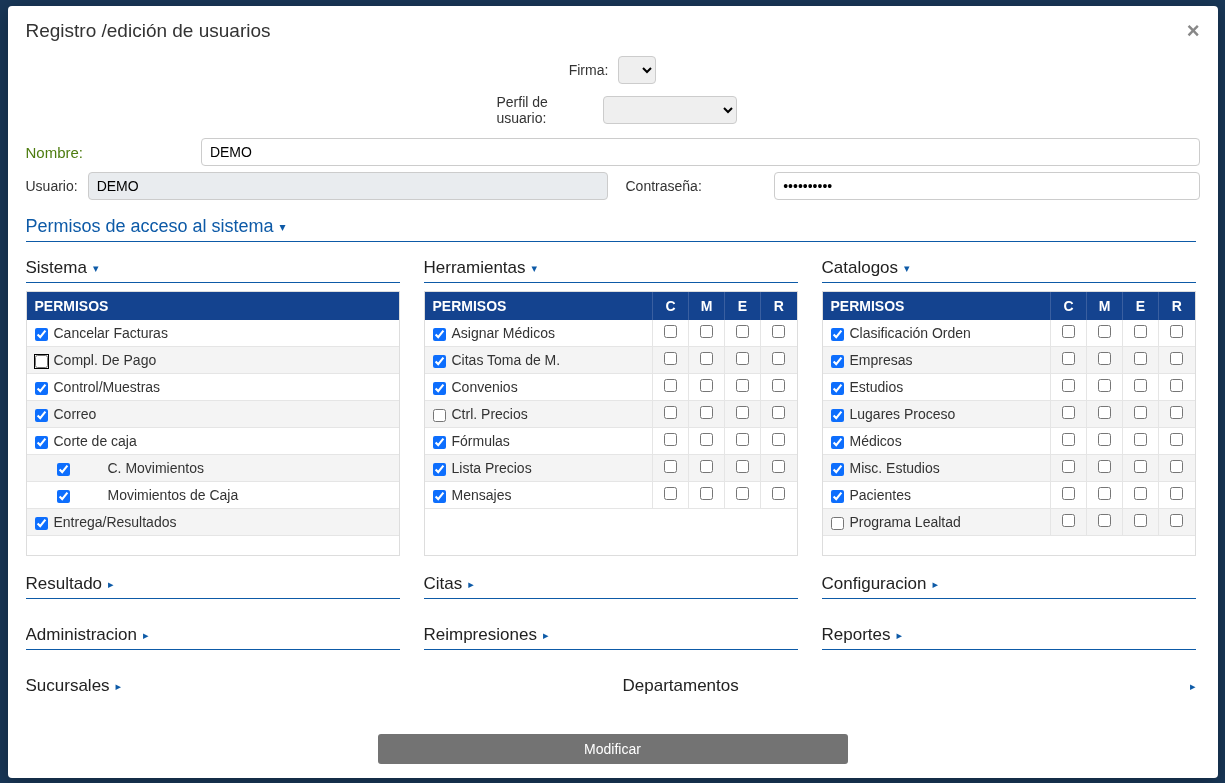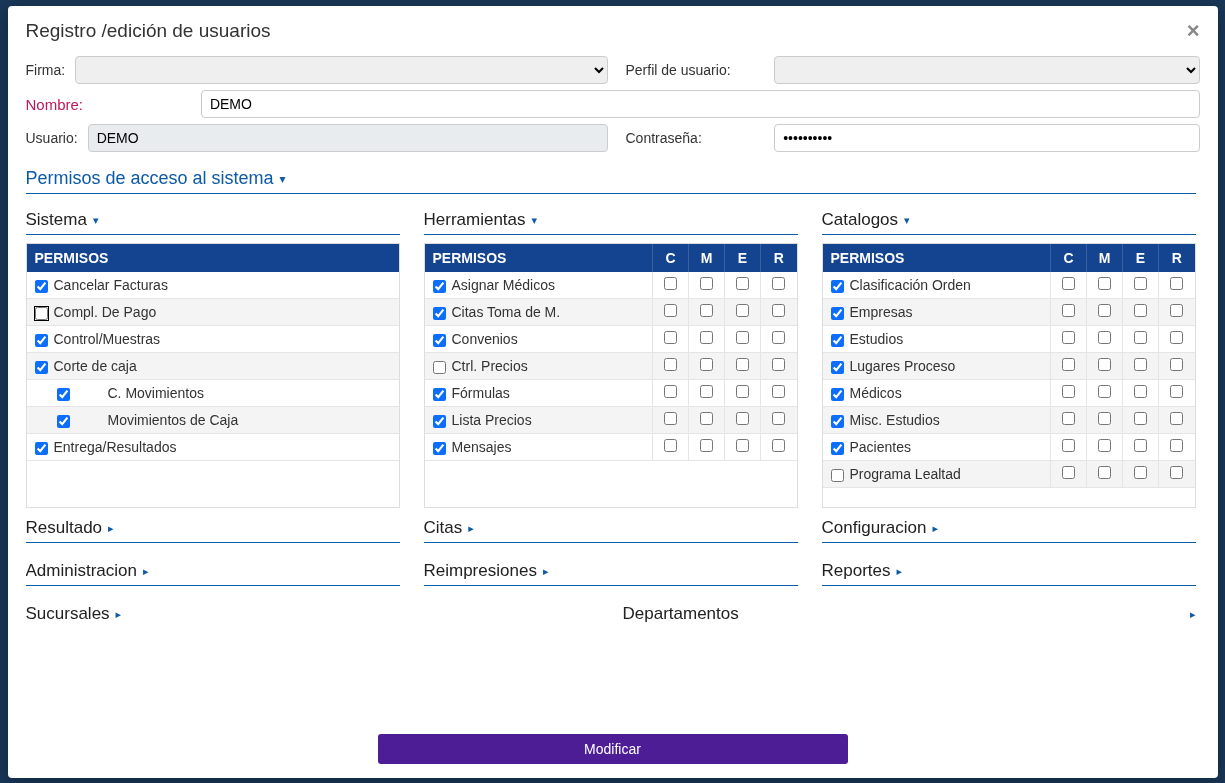--- a/index.html
+++ b/index.html
@@ -54,21 +54,21 @@
   }
   .form-row {
     display: flex;
     align-items: center;
     margin-bottom: 6px;
     gap: 10px;
   }
   .form-row label {
     width: 195px;
     font-size: 15px;
-    color: #be185d;
+    color: #4d7c0f;
   }
   select, input[type="text"], input[type="password"] {
     width: 100%;
     padding: 4px 8px;
     border: 1px solid #ccc;
     border-radius: 4px;
     font-size: 14px;
     height: 28px;
   }
   input[readonly] { background: #e9ecef; }
@@ -96,21 +96,21 @@
   }
   .chevron {
     display: inline-block;
     font-size: 12px;
     color: #0d5aa7;
   }
   .triple-grid {
     display: grid;
     grid-template-columns: 1fr 1fr 1fr;
     gap: 24px;
-    margin-bottom: 4px;
+    margin-bottom: 12px;
   }
   .half-grid {
     display: grid;
     grid-template-columns: 1fr 1fr;
     gap: 24px;
     margin-bottom: 12px;
   }
   .sub-section-title {
     font-size: 17px;
     color: #222;
@@ -165,21 +165,21 @@
   .perm-table td.chk input[type="checkbox"] {
     width: 13px; height: 13px;
   }
 
   .modal-footer {
     padding: 8px 18px 14px 18px;
     display: flex;
     justify-content: center;
   }
   .btn-primary {
-    background: #4c1d95;
+    background: #737373;
     color: #fff;
     border: none;
     padding: 7px 0;
     width: 470px;
     font-size: 14px;
     border-radius: 3px;
     cursor: pointer;
   }
 
   
@@ -193,21 +193,21 @@
 <div class="modal-backdrop">
   <div class="modal">
 
     <div class="modal-header">
       <div class="modal-title">Registro /edición de usuarios</div>
       <div class="close-btn">×</div>
     </div>
 
     <div class="modal-body">
 
-      <div class="two-col" style="margin-bottom:6px;">
+      <div class="two-col" style="margin-bottom:12px;flex-direction:column;">
         <div>
           <label>Firma:</label>
           <select></select>
         </div>
         <div>
           <label class="mid">Perfil de usuario:</label>
           <select></select>
         </div>
       </div>
 
@@ -263,20 +263,28 @@
                           <input type="checkbox" style="outline: rgb(0, 0, 0) solid 1.5px; outline-offset: 0px;">
                           <span>Compl. De Pago</span>
                         </div>
                       </td>
                     </tr>
                     <tr>
                       <td>
                         <div class="perm-label">
                           <input type="checkbox" checked="" style="">
                           <span>Control/Muestras</span>
+                        </div>
+                      </td>
+                    </tr>
+                    <tr>
+                      <td>
+                        <div class="perm-label">
+                          <input type="checkbox" checked="" style="">
+                          <span>Correo</span>
                         </div>
                       </td>
                     </tr>
                     <tr>
                       <td>
                         <div class="perm-label">
                           <input type="checkbox" checked="" style="">
                           <span>Corte de caja</span>
                         </div>
                       </td>

